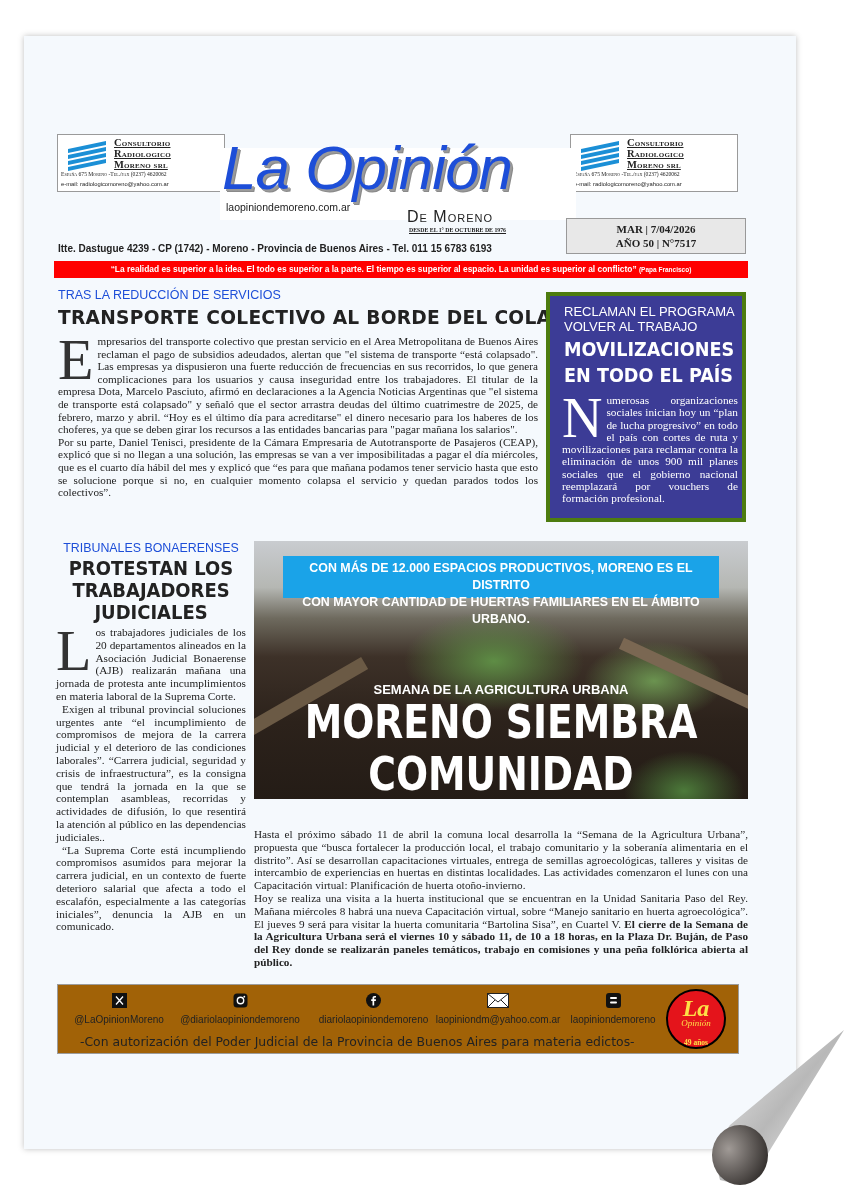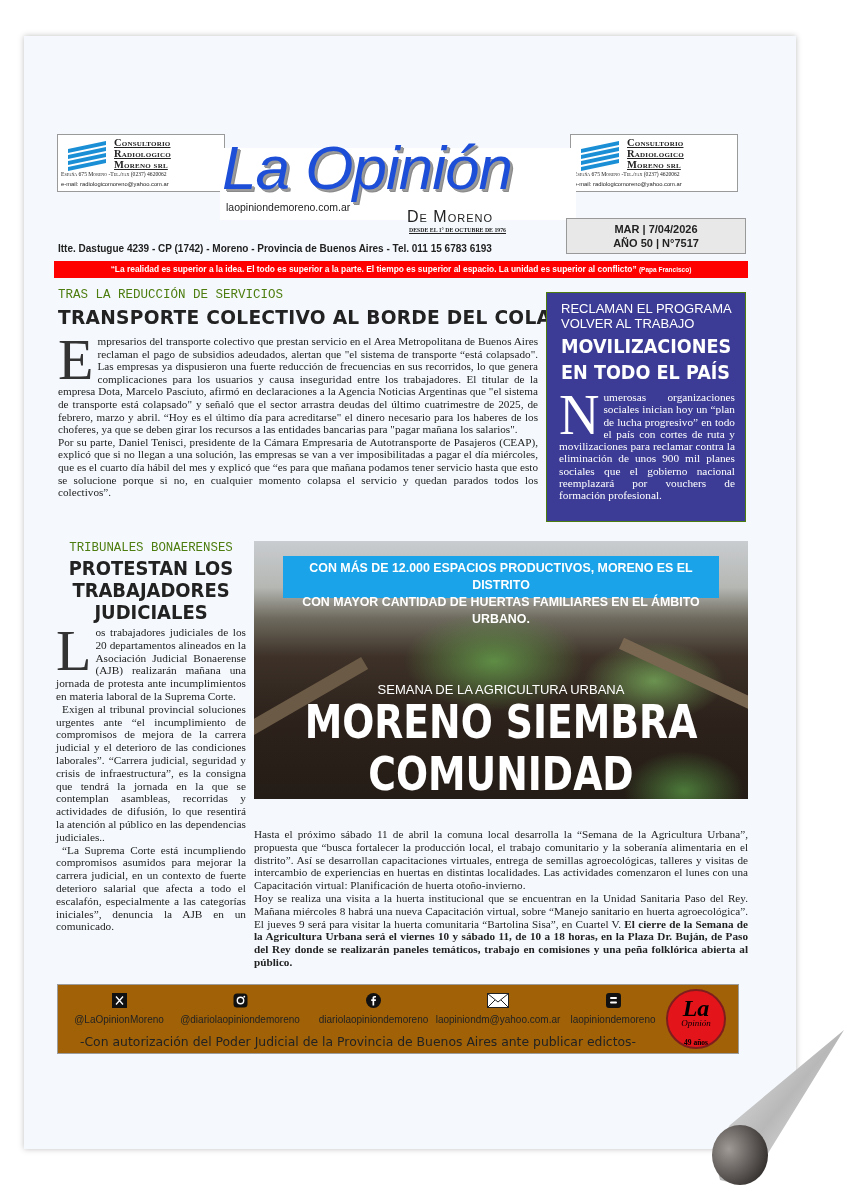--- a/index.html
+++ b/index.html
@@ -33,72 +33,72 @@
     font-size: 62px; color:#1d4ed8; letter-spacing: -1px;
     text-shadow: 2px 2px 0 #9a9a9a, 3px 3px 0 #8a8a8a;
   }
   .mast-url { position:absolute; left:202px; top:165px; font-family:"Liberation Sans", sans-serif; font-size:10.5px; color:#222; }
   .mast-sub { position:absolute; left:383px; top:172px; font-family:"Liberation Sans", sans-serif; font-size:16px; color:#222; letter-spacing: 1px; font-variant: small-caps; }
   .mast-since { position:absolute; left:385px; top:191px; font-size:5.8px; font-weight:bold; color:#222; text-decoration: underline; }
 
   .datebox {
     position:absolute; left:542px; top:182px; width:180px; height:36px;
     background:#e8e8e8; border:1px solid #999; box-sizing:border-box;
-    font-family:Liberation Sans, sans-serif; font-weight:bold; font-size:11px; color:#222;
+    font-family:Liberation Serif, serif; font-weight:bold; font-size:11px; color:#222;
     text-align:center; line-height:14px; padding-top:3px;
   }
   .address { position:absolute; left:34px; top:207px; font-family:"Liberation Sans", sans-serif; font-weight:bold; font-size:10px; color:#222; }
   .quotebar {
     position:absolute; left:30px; top:225px; width:694px; height:17px; background:#ff0000;
     color:#fff; font-family:"Liberation Sans", sans-serif; font-weight:bold; font-size:8.4px;
     text-align:center; line-height:17px; white-space: nowrap;
   }
   .quotebar small { font-size: 6.5px; font-weight:bold; }
 
   
-  .kicker { font-family:Liberation Mono, monospace; font-size:12.5px; color:#4d7c0f; }
+  .kicker { font-family:Liberation Sans, sans-serif; font-size:12.5px; color:#1d4ed8; }
   .headline { font-family:"DejaVu Sans", sans-serif; font-weight:bold; color:#222; transform-origin:left top; }
   .body-text { font-family:"Liberation Serif", serif; font-size:11.2px; line-height:12.6px; color:#222; text-align: justify; }
   .dropcap { float:left; font-size:58px; line-height:46px; margin: 2px 4px 0 0; font-family:"Liberation Serif", serif; color:#333; }
 
   .blue-box {
     position:absolute; left:522px; top:256px; width:200px; height:230px; background:#3c3c96;
-    border:1px solid #4d7c0f; box-sizing:border-box; color:#fff;
+    border:4px solid #4d7c0f; box-sizing:border-box; color:#fff;
   }
 
   
   .photo {
     position:absolute; left:230px; top:505px; width:494px; height:258px; overflow:hidden;
     background:
       radial-gradient(ellipse 60px 40px at 430px 250px, #4c7a3a 0%, rgba(76,122,58,0) 100%),
       radial-gradient(ellipse 90px 50px at 240px 120px, #5e8d45 0%, rgba(94,141,69,0) 100%),
       radial-gradient(ellipse 70px 40px at 400px 140px, #6b9350 0%, rgba(107,147,80,0) 100%),
       linear-gradient(180deg, #c9ccd0 0%, #b5b7b3 18%, #6e6a5e 30%, #3d3128 45%, #2c221b 70%, #241c16 100%);
   }
   .photo .bed1 { position:absolute; left:-20px; top:150px; width:140px; height:14px; background:#6b5a45; transform: rotate(-30deg); }
   .photo .bed2 { position:absolute; left:360px; top:130px; width:160px; height:12px; background:#7a6752; transform: rotate(25deg); }
   .photo-banner {
     position:absolute; left:29px; top:15px; width:436px; height:42px; background:#1aa3e8;
     color:#fff; font-family:"Liberation Sans", sans-serif; font-weight:bold; font-size:12.4px;
     line-height:17px; text-align:center; padding-top:4px; box-sizing:border-box;
   }
-  .photo-kicker { position:absolute; left:0; width:494px; top:141px; text-align:center; font-family:"Liberation Sans", sans-serif; font-weight:normal; font-size:13px; color:#fff; }
+  .photo-kicker { position:absolute; left:0; width:494px; top:141px; text-align:center; font-family:"Liberation Sans", sans-serif; font-weight:bold; font-size:13px; color:#fff; }
   .photo-head { position:absolute; left:0; width:494px; text-align:center; font-family:"DejaVu Sans", sans-serif; font-weight:bold; color:#fff; line-height:1; }
 
   
   .footer-box {
     position:absolute; left:33px; top:948px; width:682px; height:70px; background:#a16207;
     border:1px solid #9c9c9c; box-sizing:border-box;
   }
   .social { position:absolute; top:8px; text-align:center; font-family:"Liberation Sans", sans-serif; font-size:10px; color:#222; white-space:nowrap; }
   .social .ic { display:block; margin:0 auto 6px auto; width:15px; height:15px; }
   .footer-note { position:absolute; left:22px; top:49px; font-family:"DejaVu Sans", sans-serif; font-size:12.4px; color:#222; white-space:nowrap; }
   .badge {
     position:absolute; left:642px; top:953px; width:60px; height:60px; border-radius:50%;
-    background:#e4141b; border:2px solid #7f1d1d; box-sizing:border-box; color:#000000; text-align:center;
+    background:#e4141b; border:2px solid #000000; box-sizing:border-box; color:#fde047; text-align:center;
   }
 
   
   .curl {
     position:absolute; left:700px; top:1030px; width:144px; height:155px; overflow:hidden;
   }
 </style>
 </head>
 <body>
 
@@ -241,21 +241,21 @@
       <span>laopiniondm@yahoo.com.ar</span>
     </div>
     <div class="social" style="left:500px; width:110px;">
       <svg class="ic" viewBox="0 0 15 15">
           <rect width="15" height="15" rx="3" fill="#111"></rect>
           <rect x="4" y="4" width="7" height="2" rx="1" fill="#fff"></rect>
           <rect x="4" y="8.5" width="7" height="2" rx="1" fill="#fff"></rect>
         </svg>
       <span>laopiniondemoreno</span>
     </div>
-    <div class="footer-note">-Con autorización del Poder Judicial de la Provincia de Buenos Aires ante publicar edictos-</div>
+    <div class="footer-note">-Con autorización del Poder Judicial de la Provincia de Buenos Aires para materia edictos-</div>
   </div>
 
   <div class="badge">
     <div style="font-family:'Liberation Serif', serif; font-weight:bold; font-style:italic; font-size:24px; line-height:24px; margin-top:5px;">La</div>
     <div style="font-family:'Liberation Serif', serif; font-style:italic; font-size:9px; margin-top:-2px;">Opinión</div>
     <div style="font-family:'Liberation Serif', serif; font-weight:bold; font-size:7.5px; margin-top:10px;">49 años</div>
   </div>
 </div>
 
 <svg class="curl" viewBox="0 0 144 155">

